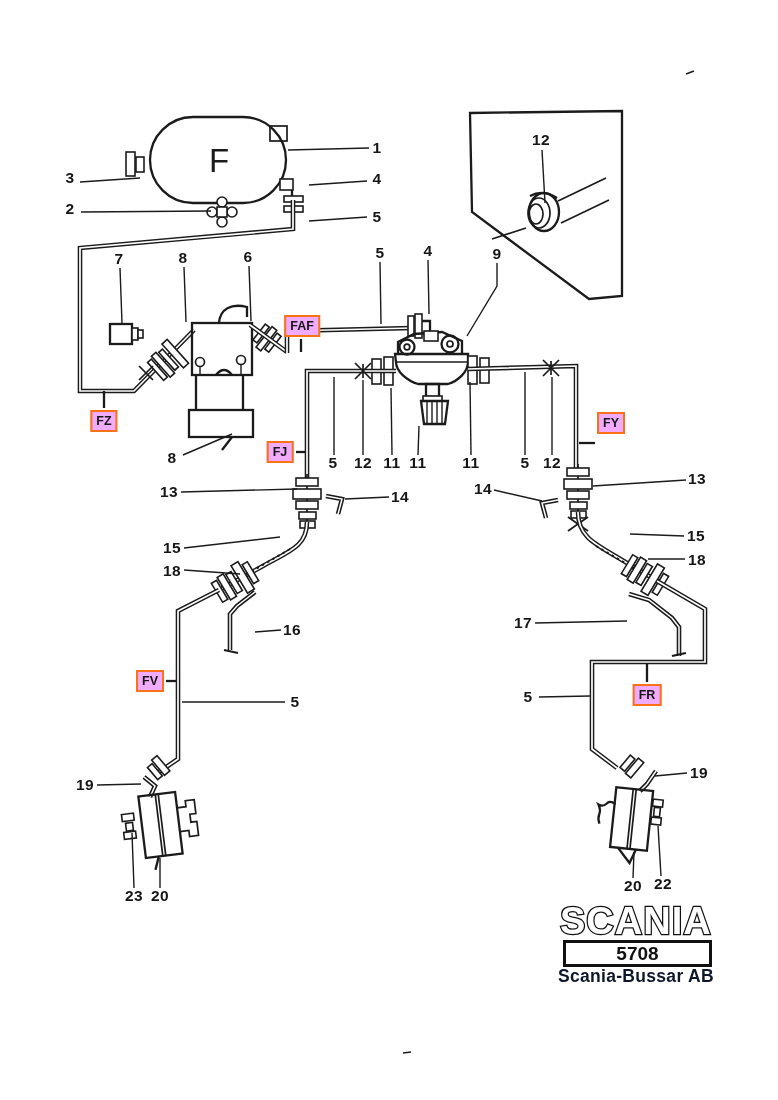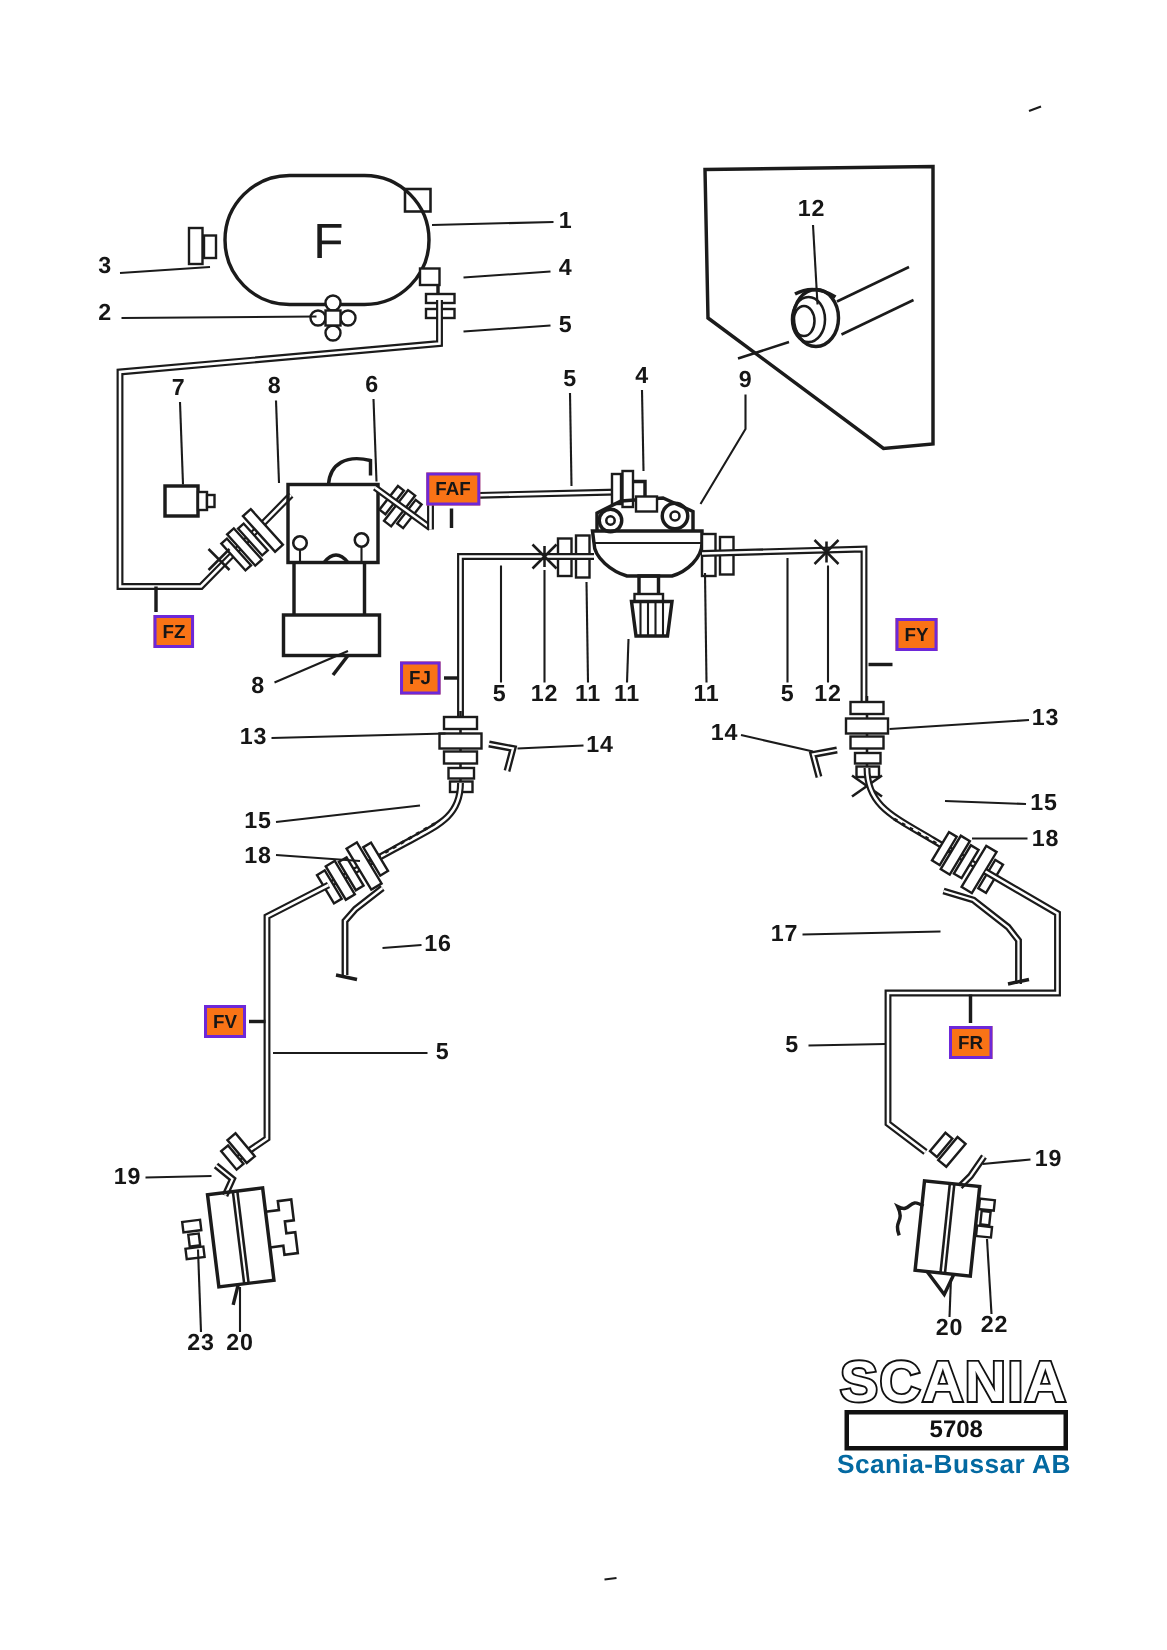--- a/index.html
+++ b/index.html
@@ -12,28 +12,28 @@
   .p2{stroke:#1b1b1b;stroke-width:1.7;fill:none;}
   .pp{stroke:#1b1b1b;stroke-width:4.6;fill:none;}
   .pc{stroke:#ffffff;stroke-width:1.7;fill:none;}
   .hb{stroke:#1b1b1b;stroke-width:2;fill:none;stroke-dasharray:2.5,3.5;}
   .fr{fill:#ffffff;stroke:#1b1b1b;stroke-width:1.6;}
   .tk{stroke:#1b1b1b;stroke-width:4.6;fill:none;}
   .tc{stroke:#ffffff;stroke-width:1.5;fill:none;}
   
   .co{position:absolute;transform:translate(-50%,-50%);font-weight:bold;font-size:15.5px;
       color:#161616;letter-spacing:.5px;white-space:nowrap;}
-  .tag{position:absolute;transform:translate(-50%,-50%);border:2px solid #6d28d9;background:#f97316;
+  .tag{position:absolute;transform:translate(-50%,-50%);border:2px solid #f97316;background:#f0abfc;
        padding:1px 4px 0 4px;font-weight:bold;font-size:12.5px;color:#161616;line-height:17px;}
   .tanklabel{position:absolute;transform:translate(-50%,-50%);font-size:33px;font-weight:500;color:#1b1b1b;}
   .brandtext{font-family:"Liberation Sans",sans-serif;font-weight:bold;font-size:38px;
              fill:#ffffff;stroke:#111;stroke-width:2.5;paint-order:stroke;letter-spacing:1px;}
   .numbox{position:absolute;left:563px;top:940px;width:143px;height:21px;border:3px solid #111;
-          display:flex;align-items:center;justify-content:center;font-weight:bold;font-size:16px;color:#111;}
-  .company{position:absolute;left:558px;top:966px;font-weight:bold;font-size:17.5px;color:#0369a1;
+          display:flex;align-items:center;justify-content:center;font-weight:bold;font-size:19px;color:#111;}
+  .company{position:absolute;left:558px;top:966px;font-weight:bold;font-size:17.5px;color:#0f172a;
            letter-spacing:.3px;}
 </style>
 </head>
 <body>
 
 <div class="stage">
 
 <svg width="778" height="1100" viewBox="0 0 778 1100">
 
   <g>
@@ -341,21 +341,21 @@
 <span class="co" style="left:523px;top:623px">17</span>
 <span class="co" style="left:295px;top:702px">5</span>
 <span class="co" style="left:528px;top:697px">5</span>
 <span class="co" style="left:85px;top:785px">19</span>
 <span class="co" style="left:699px;top:773px">19</span>
 <span class="co" style="left:134px;top:896px">23</span>
 <span class="co" style="left:160px;top:896px">20</span>
 <span class="co" style="left:633px;top:886px">20</span>
 <span class="co" style="left:663px;top:884px">22</span>
 
-<div class="tag" style="left:116px;top:421px">FZ</div>
+<div class="tag" style="left:104px;top:421px">FZ</div>
 <div class="tag" style="left:302px;top:326px">FAF</div>
 <div class="tag" style="left:280px;top:452px">FJ</div>
 <div class="tag" style="left:611px;top:423px">FY</div>
 <div class="tag" style="left:150px;top:681px">FV</div>
 <div class="tag" style="left:647px;top:695px">FR</div>
 
 <div class="numbox">5708</div>
 <div class="company">Scania-Bussar AB</div>
 
 </div>

